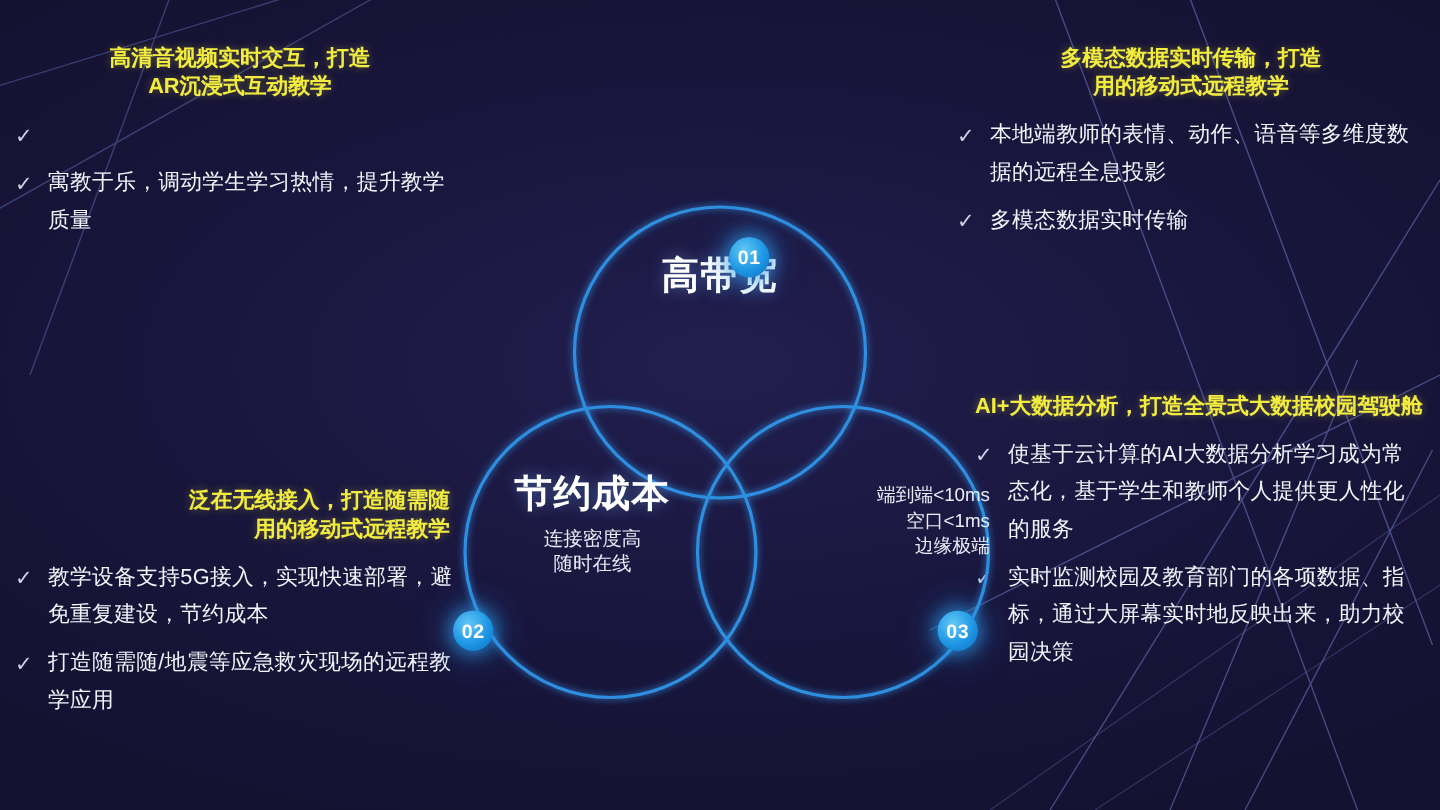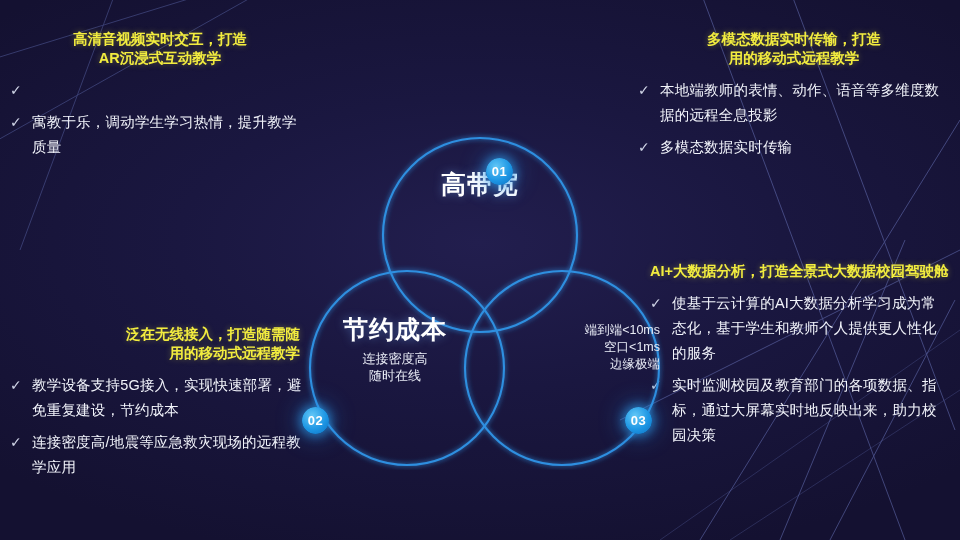--- a/index.html
+++ b/index.html
@@ -160,21 +160,21 @@
   <div class="block" id="block-bl">
     <div class="block-title">泛在无线接入，打造随需随
 用的移动式远程教学</div>
     <div class="bullets">
       <div class="bullet">
         <span class="check">✓</span>
         <span class="bullet-text">教学设备支持5G接入，实现快速部署，避免重复建设，节约成本</span>
       </div>
       <div class="bullet">
         <span class="check">✓</span>
-        <span class="bullet-text">连接密度高/地震等应急救灾现场的远程教学应用</span>
+        <span class="bullet-text">打造随需随/地震等应急救灾现场的远程教学应用</span>
       </div>
     </div>
   </div>
 
   <div class="block" id="block-br">
     <div class="block-title left-al">AI+大数据分析，打造全景式大数据校园驾驶舱</div>
     <div class="bullets">
       <div class="bullet">
         <span class="check">✓</span>
         <span class="bullet-text">使基于云计算的AI大数据分析学习成为常态化，基于学生和教师个人提供更人性化的服务</span>

